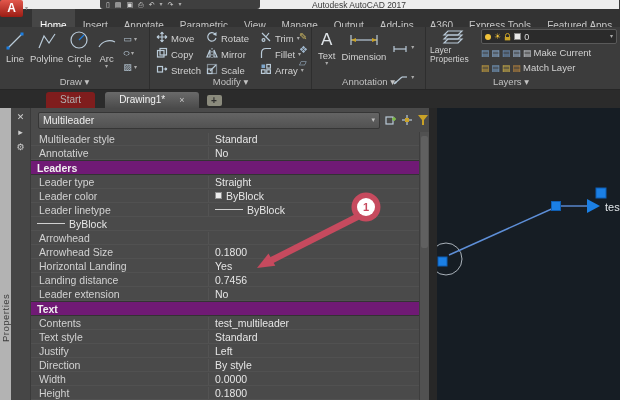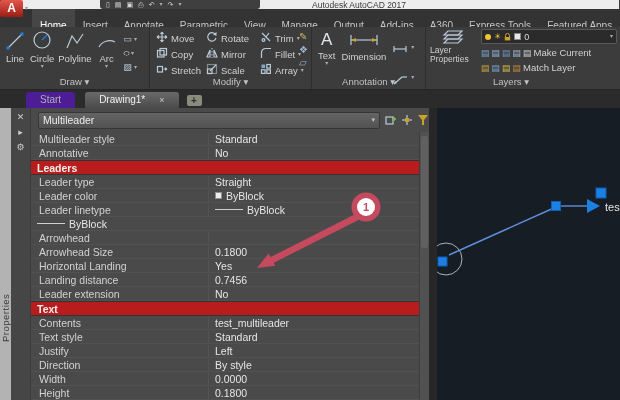--- a/index.html
+++ b/index.html
@@ -41,21 +41,21 @@
               display:flex;align-items:center;gap:3px;padding:0 3px;font-size:9px;color:#dcdcdc;}
   .layercombo .spacer{flex:1;}
   .lrow{display:flex;align-items:center;gap:2px;height:13px;font-size:9.5px;color:#d2d2d2;}
   .sheet{font-size:9px;line-height:10px;}
   .wsq{width:7px;height:7px;background:#e8e8e8;border:1px solid #888;box-sizing:border-box;}
   .bulb{width:6px;height:6px;border-radius:50%;background:#f0c23a;}
   .sun{color:#f0c23a;font-size:8px;line-height:8px;}
   
   .filetabs{position:absolute;left:0;top:90px;width:620px;height:18px;background:#2b2b2b;display:flex;align-items:flex-end;}
   .ftab{height:16px;border-radius:3px 3px 0 0;padding:0 14px;font-size:10px;line-height:16px;cursor:default;}
-  .ftab.start{margin-left:26px;background:#4c1d95;color:#b0b0b0;}
+  .ftab.start{margin-left:46px;background:#7f1d1d;color:#b0b0b0;}
   .ftab.active{margin-left:10px;background:linear-gradient(#6a6a6a,#4b4b4b);color:#f2f2f2;display:flex;gap:14px;align-items:center;}
   .ftab .closex{font-size:9px;color:#c8c8c8;}
   .newtab{width:15px;height:11px;margin:0 0 2px 8px;background:#8b8b7d;border-radius:2px;color:#2e2e2e;
           font-size:10px;font-weight:bold;text-align:center;line-height:11px;cursor:default;}
   
   .main{position:absolute;left:0;top:108px;width:620px;height:292px;background:#2c2c2c;}
   .pal-title{position:absolute;left:0;top:0;width:11px;height:292px;background:#b3b3b3;}
   .pal-title span{position:absolute;left:0;top:150px;width:11px;height:120px;writing-mode:vertical-rl;
                   transform:rotate(180deg);font-size:9.5px;color:#3c3c3c;letter-spacing:.5px;text-align:center;}
   .pal-icons{position:absolute;left:11px;top:0;width:20px;height:292px;background:#464646;border-right:1px solid #3a3a3a;
@@ -66,21 +66,21 @@
   .selector{width:333px;height:15px;background:linear-gradient(#646464,#525252);border:1px solid #363636;border-radius:2px;
             display:flex;align-items:center;padding:0 4px;font-size:10.5px;color:#ededed;justify-content:center;}
   .selector .spacer{flex:1;}
   .selector .dd{font-size:7px;color:#c0c0c0;}
   .sel-icons{display:flex;gap:3px;}
   .sel-icons .si{width:13px;height:13px;display:flex;align-items:center;justify-content:center;}
   .prow{display:flex;height:13px;align-items:center;border-bottom:1px solid rgba(255,255,255,0.045);font-size:10.5px;}
   .plabel{width:178px;padding-left:8px;color:#d2d2d2;box-sizing:border-box;border-right:1px solid rgba(255,255,255,0.05);
           white-space:nowrap;overflow:hidden;}
   .pval{flex:1;padding-left:6px;color:#e6e6e6;display:flex;align-items:center;gap:4px;white-space:nowrap;overflow:hidden;}
-  .sechead{height:13px;background:#b91c1c;border-top:1px solid #333;border-bottom:1px solid #333;
+  .sechead{height:13px;background:#701a75;border-top:1px solid #333;border-bottom:1px solid #333;
            display:flex;align-items:center;font-size:10.5px;font-weight:bold;color:#f0f0f0;padding:0 4px 0 6px;gap:37px;}
   .sechead .spacer{flex:1;}
   .sechead .collapse{font-size:10px;font-weight:normal;color:#cccccc;cursor:pointer;}
   .g-swatch{width:7px;height:7px;background:#ececec;border:1px solid #909090;box-sizing:border-box;display:inline-block;}
   .g-line{width:28px;height:0;border-top:1.5px solid #cfcfcf;display:inline-block;}
   .g-arrow{width:0;height:0;border-top:4px solid transparent;border-bottom:4px solid transparent;
            border-left:7px solid #d8d8d8;display:inline-block;}
   .pscroll{position:absolute;right:0;top:24px;bottom:0;width:9px;background:#515151;border-left:1px solid #3e3e3e;}
   .pthumb{position:absolute;left:1px;right:1px;top:4px;height:112px;background:#606060;border-radius:2px;}
   .gapstrip{position:absolute;left:429px;top:0;width:8px;height:292px;background:#272727;}
@@ -131,31 +131,31 @@
       <div class="bigbtn">
         <svg class="line-icon" width="22" height="22" viewBox="0 0 22 22">
           <line x1="4" y1="18" x2="18" y2="4" class="thin"></line>
           <rect x="2.5" y="16.5" width="3" height="3" fill="#1b7fe4"></rect>
             <rect x="16.5" y="2.5" width="3" height="3" fill="#1b7fe4"></rect>
         </svg>
         <span class="lbl">Line</span>
       </div>
       <div class="bigbtn">
         <svg width="22" height="22" viewBox="0 0 22 22">
+          <polyline points="3,18 8,6 13,13 19,4" class="thin"></polyline>
+        </svg>
+        <span class="lbl">Polyline</span>
+      </div>
+      <div class="bigbtn">
+        <svg width="22" height="22" viewBox="0 0 22 22">
           <circle cx="11" cy="10" r="8" class="thin"></circle>
             <line x1="11" y1="10" x2="16" y2="5" stroke="#1b7fe4" stroke-width="1.2"></line>
         </svg>
         <span class="lbl">Circle</span>
         <span class="dd6">▾</span>
-      </div>
-      <div class="bigbtn">
-        <svg width="22" height="22" viewBox="0 0 22 22">
-          <polyline points="3,18 8,6 13,13 19,4" class="thin"></polyline>
-        </svg>
-        <span class="lbl">Polyline</span>
       </div>
       <div class="bigbtn">
         <svg width="22" height="22" viewBox="0 0 22 22">
           <path d="M3 17 A 12 12 0 0 1 19 12" class="thin"></path>
         </svg>
         <span class="lbl">Arc</span>
         <span class="dd6">▾</span>
       </div>
       <div class="draw-smallcol">
         <span class="sic">▭ <span class="dd6">▾</span></span>

